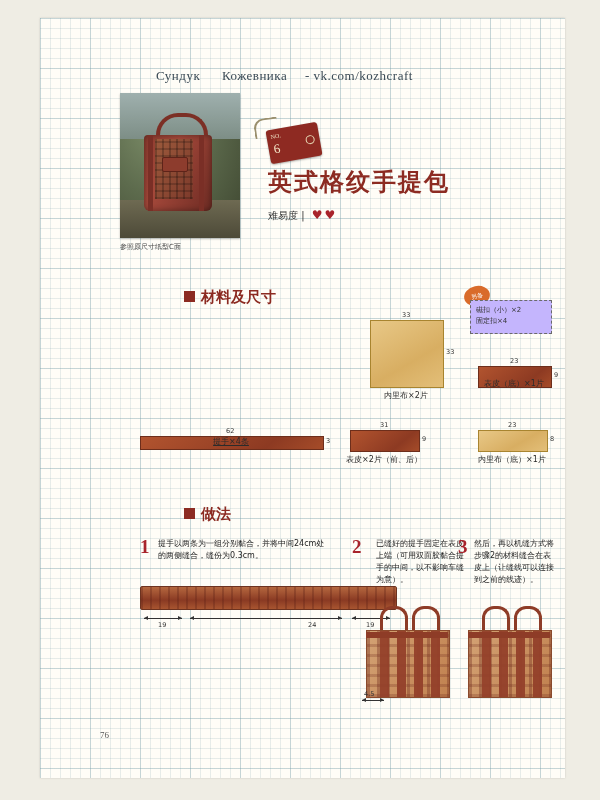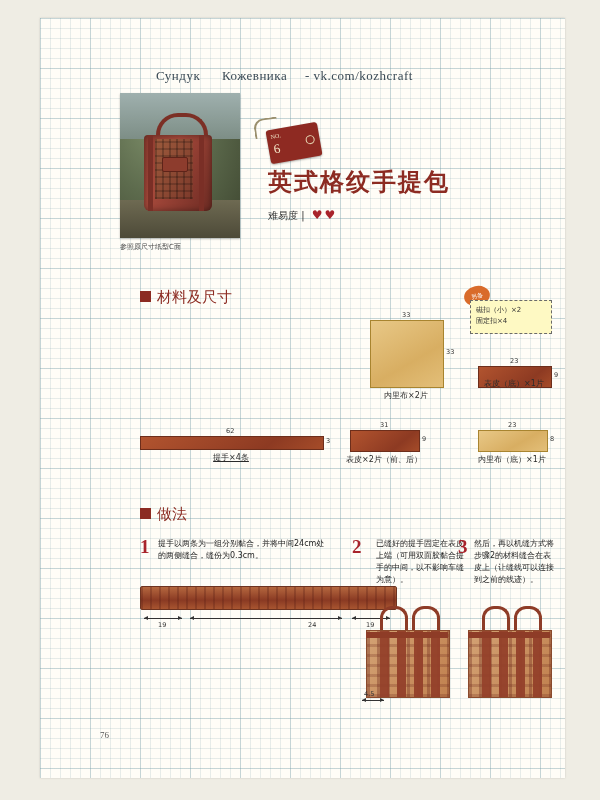--- a/index.html
+++ b/index.html
@@ -101,29 +101,29 @@
   
   .title{
     position:absolute;left:228px;top:148px;
     font-size:24px;font-weight:bold;color:#8c2b22;letter-spacing:2px;
     font-family:"DejaVu Sans", sans-serif;
   }
   .diffrow{position:absolute;left:228px;top:190px;font-size:10px;color:#333;}
   .diffrow .hearts{color:#a8232b;font-size:12px;letter-spacing:2px;margin-left:4px;}
 
   
-  .sect{position:absolute;font-size:15px;font-weight:normal;color:#8c2b22;}
+  .sect{position:absolute;font-size:15px;font-weight:bold;color:#8c2b22;padding-left:44px;}
   .sect .sq{display:inline-block;width:11px;height:11px;background:#8c2b22;margin-right:6px;}
   #sect-materials{left:100px;top:270px;}
   #sect-method{left:100px;top:487px;}
 
   
   .notebox{
     position:absolute;left:430px;top:282px;width:82px;height:34px;
-    border:1px dashed #6a6a6a;background:#fef9c3;
+    border:1px dashed #6a6a6a;background:#c4b5fd;
     font-size:7px;color:#333;padding:4px 5px;box-sizing:border-box;line-height:11px;
   }
   .noteblob{
     position:absolute;left:424px;top:268px;width:26px;height:20px;border-radius:50%;
     background:#d96b2a;color:#fff;font-size:6px;text-align:center;line-height:20px;
     transform:rotate(-12deg);
   }
 
   
   .piece{position:absolute;}
@@ -264,21 +264,21 @@
       <div class="dimtop" style="left:32px;top:-9px;">23</div>
       <div class="dimside" style="left:76px;top:5px;">9</div>
       <div class="leatherplain" style="position:absolute;left:0;top:0;width:72px;height:20px;"></div>
       <div class="label" style="top:12px;">表皮（底）×1片</div>
     </div>
 
     <div class="piece" style="left:100px;top:418px;width:182px;height:12px;">
       <div class="dimtop" style="left:86px;top:-9px;">62</div>
       <div class="dimside" style="left:186px;top:1px;">3</div>
       <div class="leatherplain" style="position:absolute;left:0;top:0;width:182px;height:12px;"></div>
-      <div class="label" style="top:16px;text-decoration:underline;">提手×4条</div>
+      <div class="label" style="top:0;text-decoration:underline;">提手×4条</div>
     </div>
 
     <div class="piece" style="left:310px;top:412px;width:68px;height:20px;">
       <div class="dimtop" style="left:30px;top:-9px;">31</div>
       <div class="dimside" style="left:72px;top:5px;">9</div>
       <div class="leatherplain" style="position:absolute;left:0;top:0;width:68px;height:20px;"></div>
       <div class="label" style="top:24px;">表皮×2片（前、后）</div>
     </div>
 
     <div class="piece" style="left:438px;top:412px;width:68px;height:20px;">

